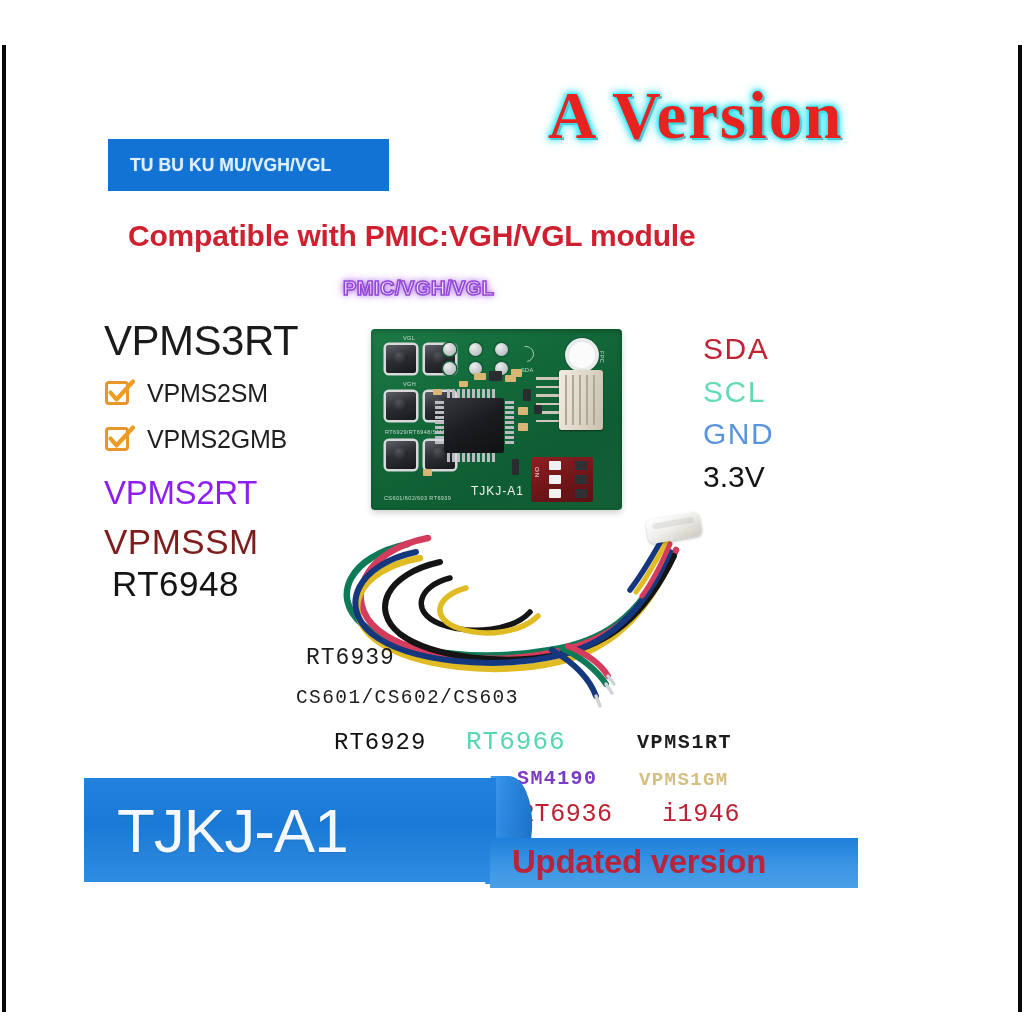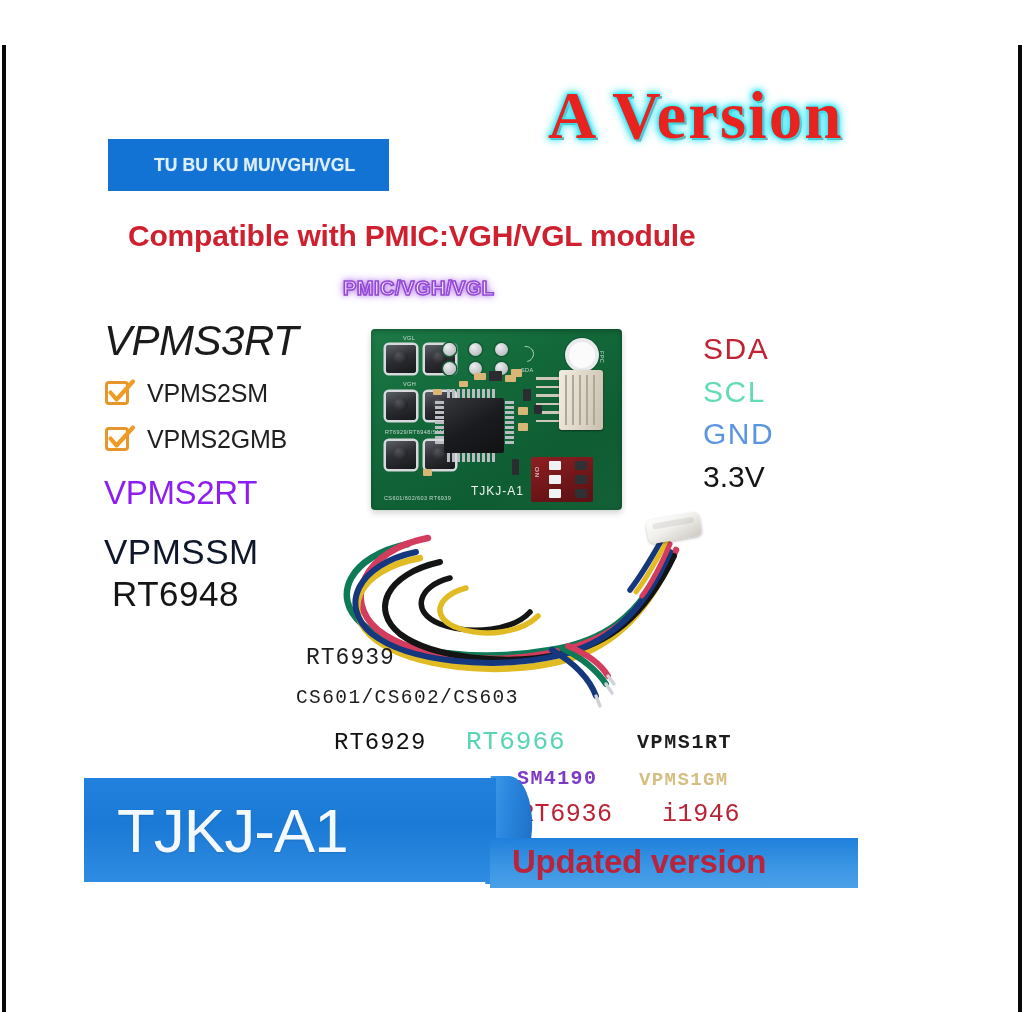--- a/index.html
+++ b/index.html
@@ -23,21 +23,20 @@
   
   .tag-box{
     position:absolute;left:108px;top:139px;width:281px;height:52px;
     background:#1273d4;
     display:flex;align-items:center;
   }
   .tag-box .tag-text{
     color:#ddeefc;font-size:17.5px;font-weight:700;letter-spacing:.1px;
     padding-left:22px;
     text-shadow:0 0 1px rgba(255,255,255,.5);
-    margin-left:24px;
   }
 
   
   .a-version{
     position:absolute;left:548px;top:77px;
     font-family:"Liberation Serif", serif;
     font-weight:700;font-size:67px;letter-spacing:2px;
     color:#e8231f;
     text-shadow:
       0 0 2px #2ef2ff, 0 0 4px #2ef2ff, 0 0 7px #21e8f8,
@@ -60,38 +59,37 @@
     -webkit-text-stroke:1.6px #9448d6;
     text-shadow:0 0 5px #b06fe8, 0 0 10px #a259e0;
     white-space:nowrap;
   }
 
   
   .col-left{position:absolute;left:104px;top:320px;width:300px;}
   .bigname{
     font-size:42px;color:#1b1b1b;letter-spacing:-.5px;line-height:1;
     white-space:nowrap;
-    font-style:italic;
   }
   .chk-row{display:flex;align-items:center;margin-top:16px;}
   .chk-ico{width:30px;height:30px;flex:0 0 30px;margin-right:13px;position:relative;}
   .chk-ico svg{display:block;width:30px;height:30px;overflow:visible;}
   .chk-label{font-size:25px;color:#1f1f1f;letter-spacing:-.2px;white-space:nowrap;}
 
   .name-red{
     font-size:32px;color:#a31f26;letter-spacing:-.3px;white-space:nowrap;
     margin-top:12px;
   }
   .name-purple{
     font-size:33px;color:#8d1df0;letter-spacing:-.3px;white-space:nowrap;
     margin-top:20px;font-weight:500;
   }
   .name-black{
-    font-size:35px;color:#0f172a;letter-spacing:.5px;white-space:nowrap;
-    margin-top:20px;
+    font-size:35px;color:#7f1d1d;letter-spacing:.5px;white-space:nowrap;
+    margin-top:10px;
   }
   .name-black2{
     font-size:35px;color:#141414;letter-spacing:.5px;white-space:nowrap;
     margin-top:2px;margin-left:8px;
   }
 
   
   .col-right{position:absolute;left:703px;top:328px;}
   .pin{font-size:30px;letter-spacing:1.5px;line-height:1.42;white-space:nowrap;}
 

